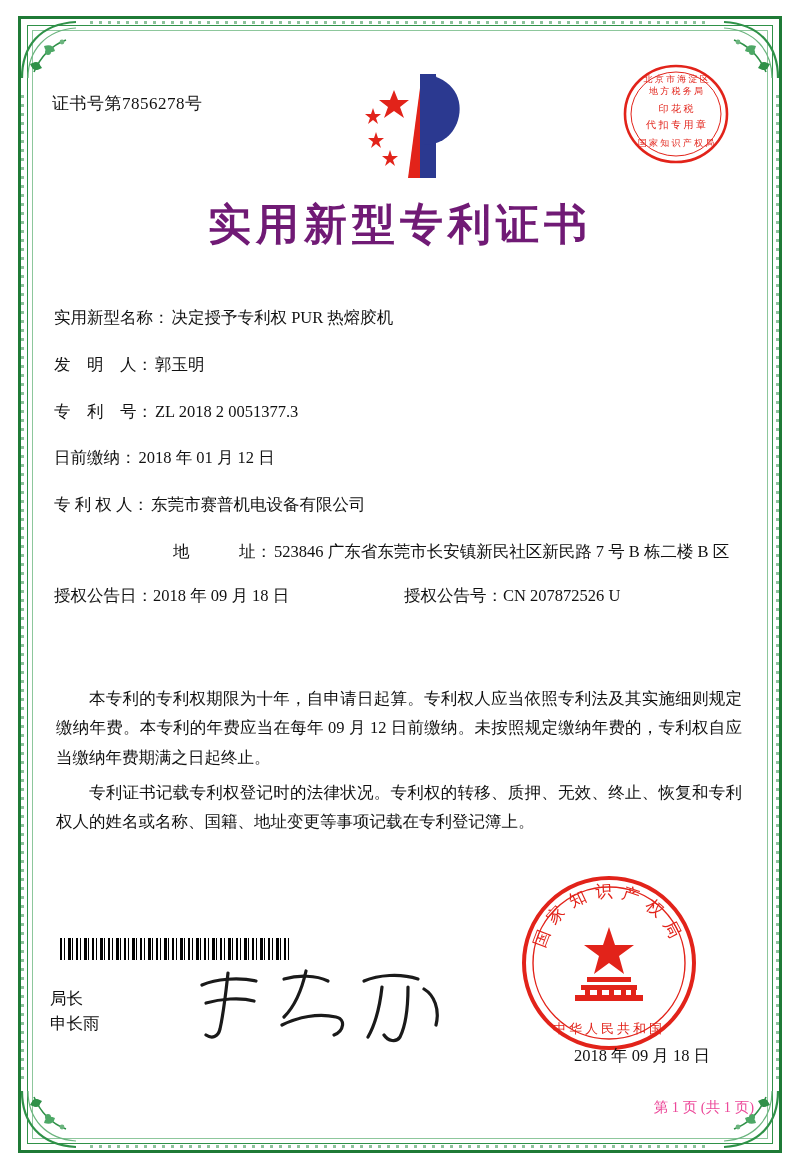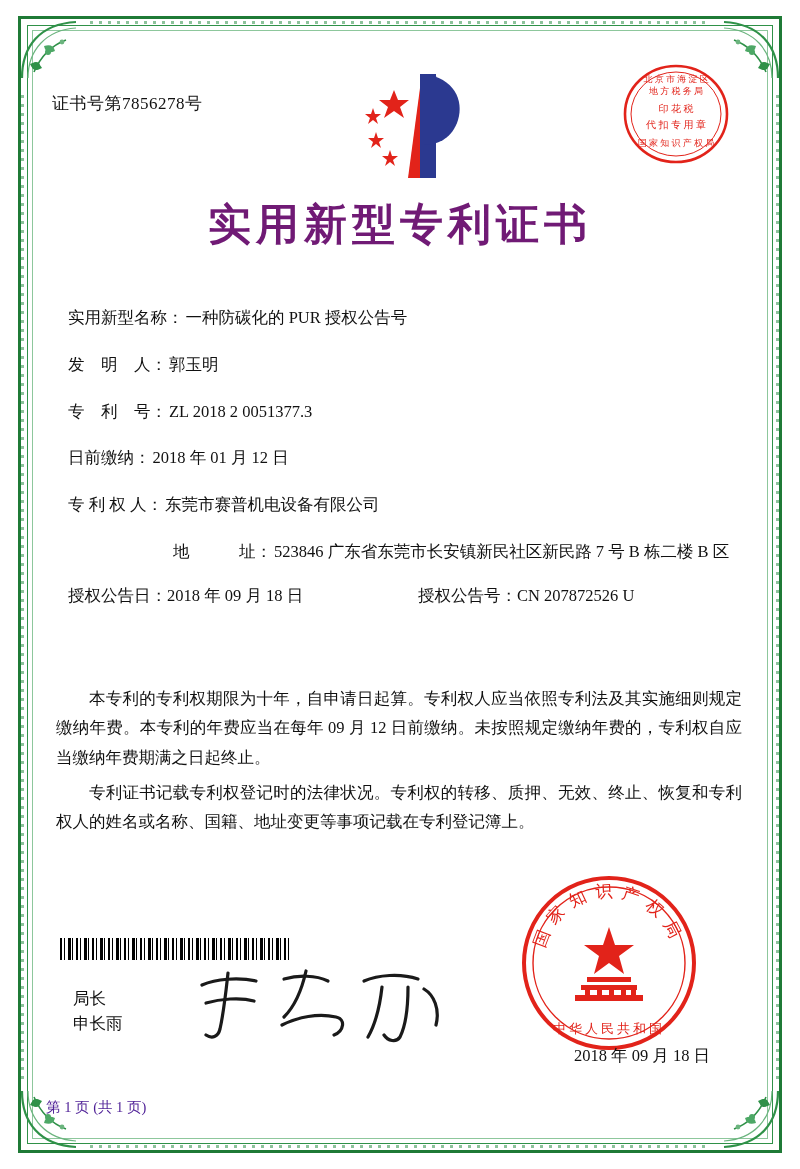--- a/index.html
+++ b/index.html
@@ -103,21 +103,21 @@
     text-align: center;
     font-size: 43px;
     font-weight: bold;
     letter-spacing: 5px;
     color: #701a75;
     font-family: "Liberation Serif", "DejaVu Serif", serif;
   }
 
   .fields {
     position: absolute;
-    left: 22px;
+    left: 8px;
     right: 10px;
     top: 262px;
     font-family: Liberation Serif, serif;
   }
   .field-row {
     display: flex;
     align-items: flex-start;
     margin-bottom: 22px;
     font-size: 16.5px;
     color: #111;
@@ -168,21 +168,21 @@
     height: 22px;
     background-image: repeating-linear-gradient(90deg,
       #000 0px, #000 2px, #fff 2px, #fff 4px,
       #000 4px, #000 5px, #fff 5px, #fff 8px,
       #000 8px, #000 11px, #fff 11px, #fff 12px,
       #000 12px, #000 13px, #fff 13px, #fff 16px);
   }
 
   .signature-block {
     position: absolute;
-    left: 27px;
+    left: 4px;
     bottom: 88px;
     font-size: 16.5px;
     color: #111;
     line-height: 1.55;
   }
   .handwriting {
     position: absolute;
     left: 140px;
     bottom: 78px;
     width: 270px;
@@ -201,25 +201,25 @@
     position: absolute;
     right: 44px;
     bottom: 58px;
     font-size: 16.5px;
     color: #111;
     white-space: nowrap;
   }
 
   .page-foot {
     position: absolute;
-    left: 0; right: 12px;
+    left: 0; right: 0;
     bottom: 8px;
-    text-align: left;
+    text-align: right;
     font-size: 14.5px;
-    color: #4c1d95;
+    color: #ec4899;
   }
 </style>
 </head>
 <body>
 
 <div class="page">
 
   <div class="border-outer"></div>
   <div class="border-inner"></div>
   <div class="border-hair"></div>
@@ -305,21 +305,21 @@
       </svg>
     </div>
 
     <div class="title">实用新型专利证书</div>
 
     <div class="fields">
 
       <div class="field-row">
         <span class="field-label">实用新型名称</span>
         <span class="field-sep">：</span>
-        <span class="field-value">一种防碳化的 PUR 授权公告号</span>
+        <span class="field-value">决定授予专利权 PUR 热熔胶机</span>
       </div>
 
       <div class="field-row">
         <span class="field-label">发　明　人</span>
         <span class="field-sep">：</span>
         <span class="field-value">郭玉明</span>
       </div>
 
       <div class="field-row">
         <span class="field-label">专　利　号</span>

